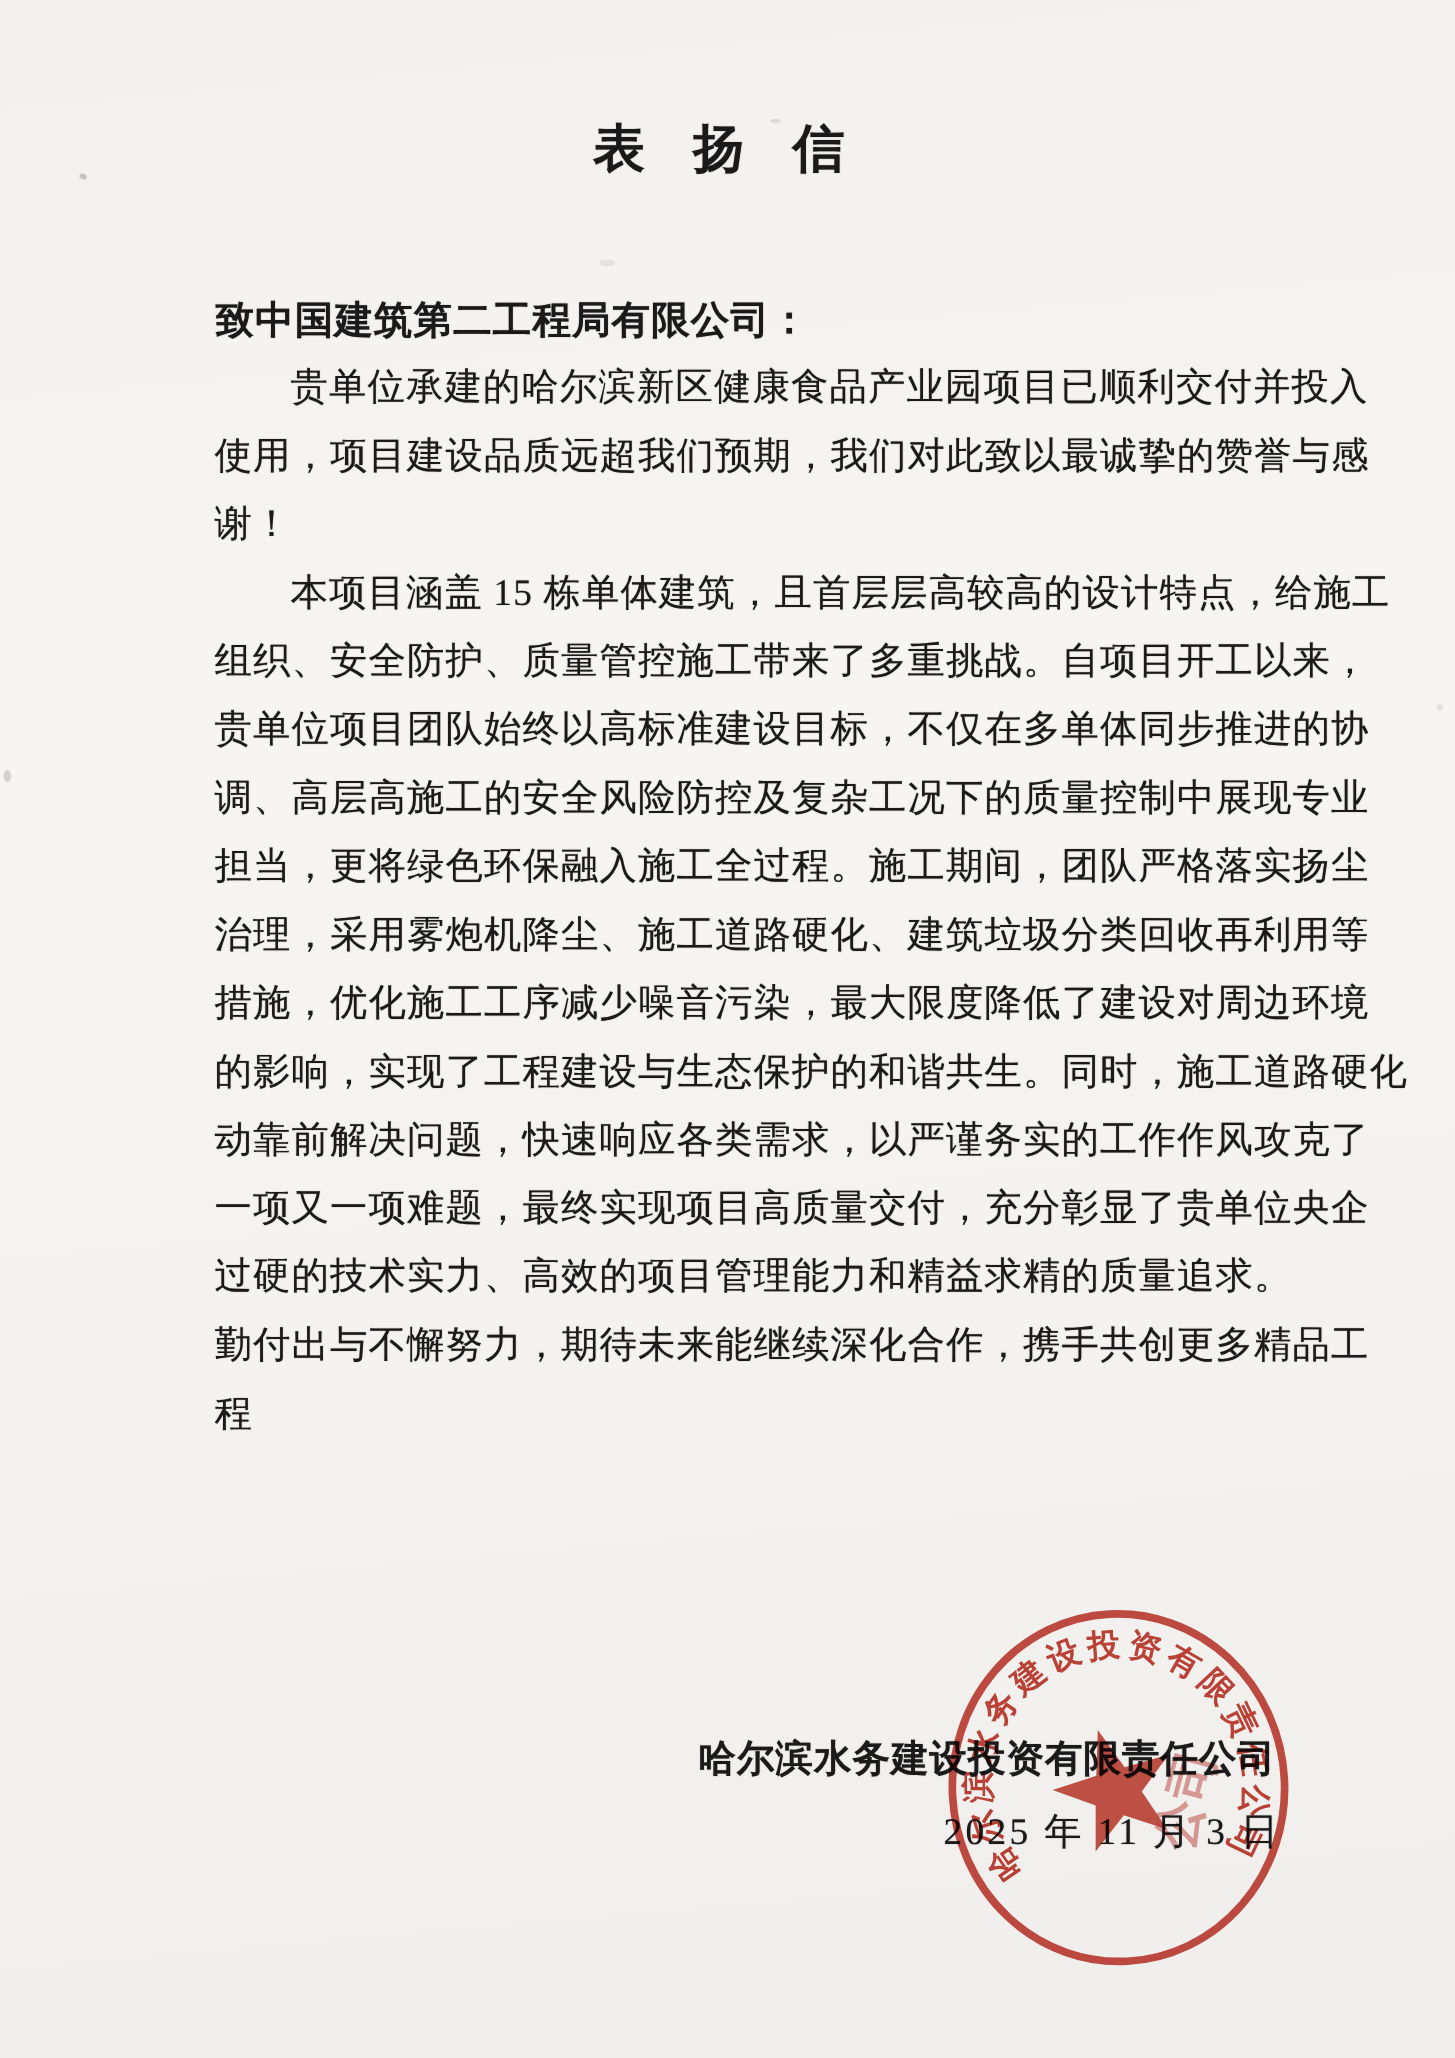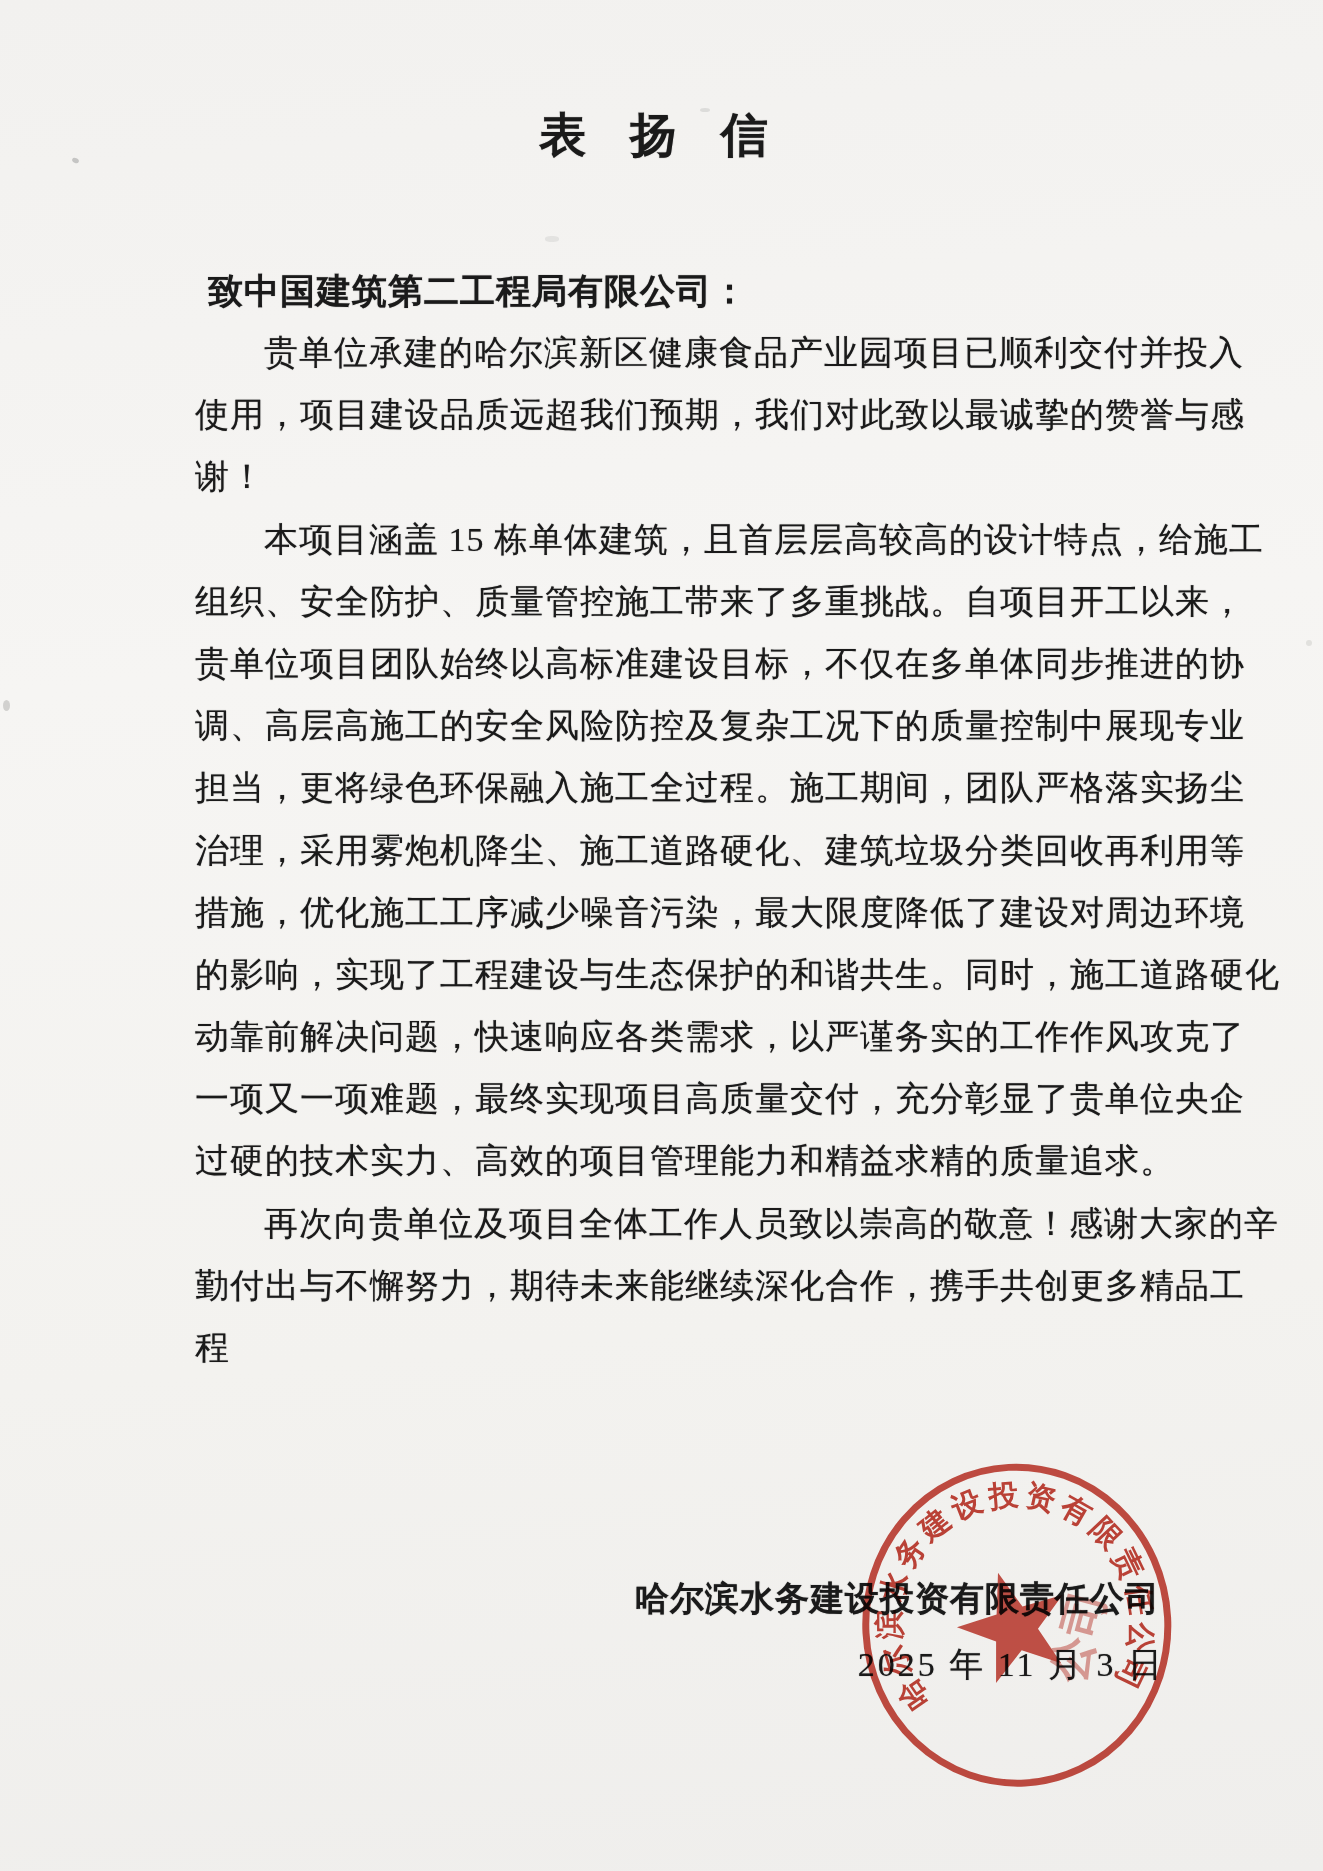--- a/index.html
+++ b/index.html
@@ -14,21 +14,20 @@
   .page{position:absolute;inset:0;}
   .title{
     position:absolute;top:104px;left:0;width:100%;
     text-align:center;font-size:47px;font-weight:bold;letter-spacing:16px;
     text-shadow:0 0 1px rgba(20,20,20,.6);
   }
   .salutation{
     position:absolute;top:268px;left:196px;
     font-size:35px;font-weight:bold;letter-spacing:1px;
     text-shadow:0 0 1px rgba(20,20,20,.6);
-    margin-left:12px;
   }
   .bodytext{
     position:absolute;top:322px;left:167px;width:1010px;margin-left:28px;
   }
   .line{
     height:62.2px;line-height:62.2px;font-size:34px;
     letter-spacing:1px;white-space:nowrap;
     text-shadow:0 0 1px rgba(25,25,25,.55);
   }
   .indent{padding-left:69px;}
@@ -71,21 +70,20 @@
     <div class="line">组织、安全防护、质量管控施工带来了多重挑战。自项目开工以来，</div>
     <div class="line">贵单位项目团队始终以高标准建设目标，不仅在多单体同步推进的协</div>
     <div class="line">调、高层高施工的安全风险防控及复杂工况下的质量控制中展现专业</div>
     <div class="line">担当，更将绿色环保融入施工全过程。施工期间，团队严格落实扬尘</div>
     <div class="line">治理，采用雾炮机降尘、施工道路硬化、建筑垃圾分类回收再利用等</div>
     <div class="line">措施，优化施工工序减少噪音污染，最大限度降低了建设对周边环境</div>
     <div class="line">的影响，实现了工程建设与生态保护的和谐共生。同时，施工道路硬化</div>
     <div class="line">动靠前解决问题，快速响应各类需求，以严谨务实的工作作风攻克了</div>
     <div class="line">一项又一项难题，最终实现项目高质量交付，充分彰显了贵单位央企</div>
     <div class="line">过硬的技术实力、高效的项目管理能力和精益求精的质量追求。</div>
-    <div class="line indent">再次向贵单位及项目全体工作人员致以崇高的敬意！感谢大家的辛</div>
     <div class="line">勤付出与不懈努力，期待未来能继续深化合作，携手共创更多精品工</div>
     <div class="line">程</div>
   </div>
 
   <div class="sig-company">哈尔滨水务建设投资有限责任公司</div>
   <div class="sig-date">2025 年 11 月 3 日</div>
 
   <svg class="stamp" viewBox="0 0 328 346" xmlns="http://www.w3.org/2000/svg">
     <defs>
       <path id="arcPath" d="M 71.1 239.6 A 116 116 0 1 1 248.9 239.6" fill="none"></path>

